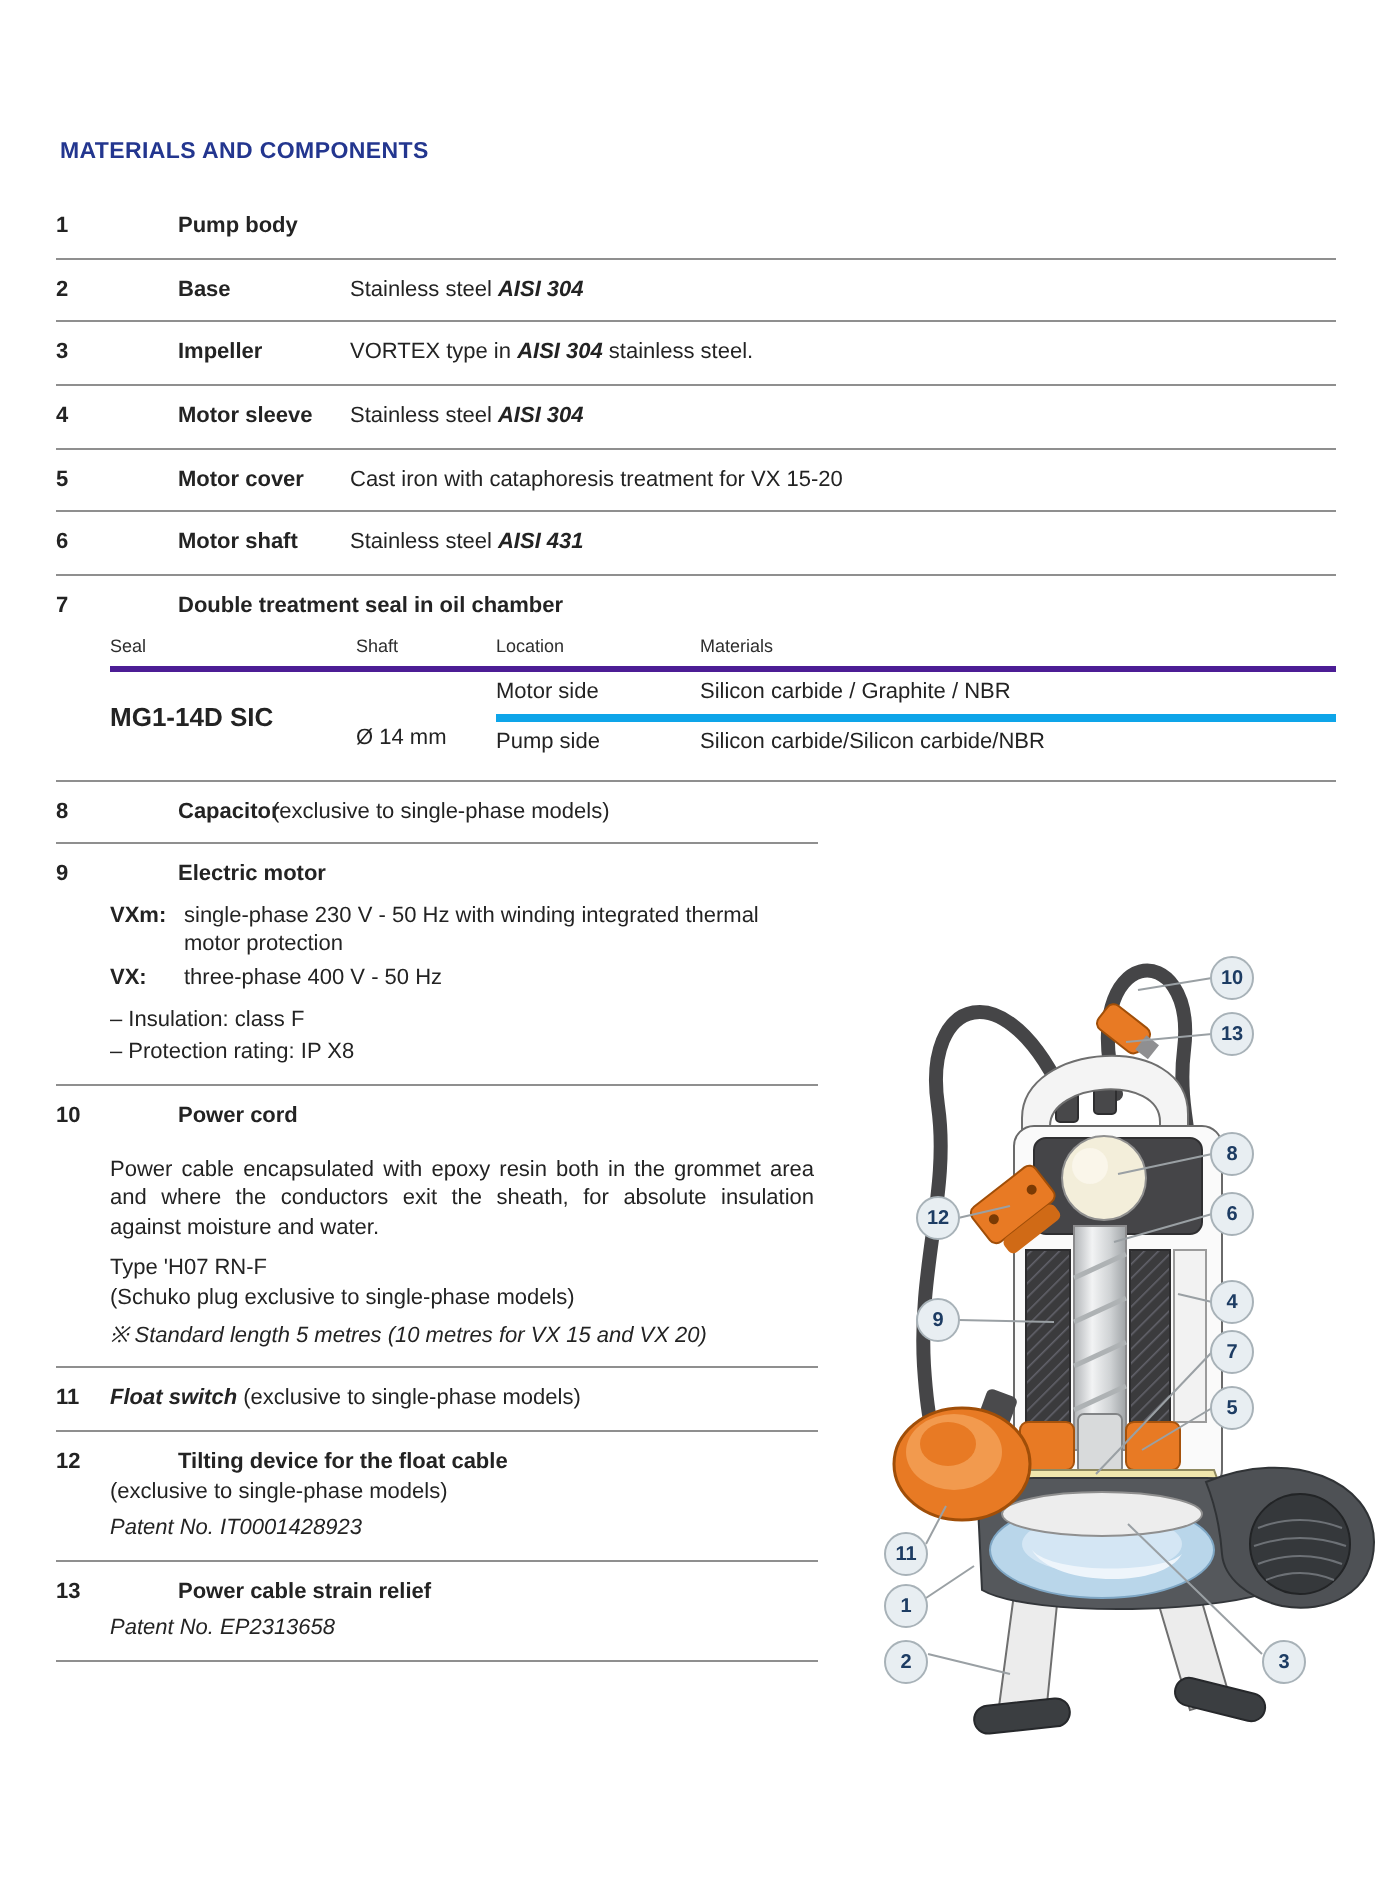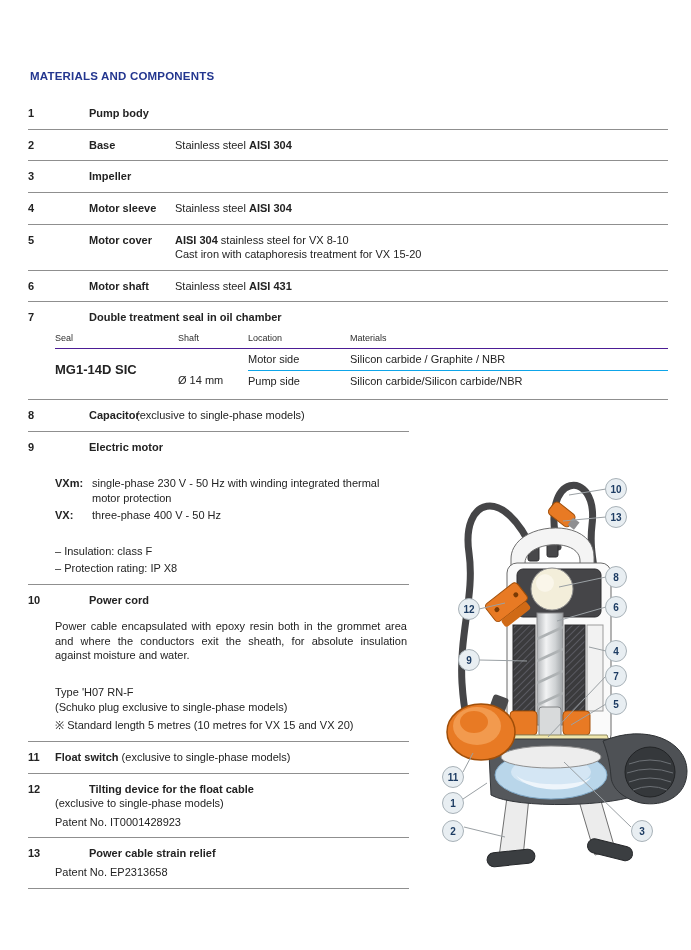--- a/index.html
+++ b/index.html
@@ -17,34 +17,34 @@
     display:grid; grid-template-columns:27px 120px 1fr;
     padding:8px 0 8px 0; border-bottom:1px solid #8f8f8f;
     font-size:11px; line-height:1.33; align-items:start;
   }
   .row.span2 { grid-template-columns:27px 1fr; }
   .row.narrow { width:381px; }
   .row.r8grid { grid-template-columns:27px 81px 1fr; width:381px; }
   .num { font-weight:bold; }
   .name { font-weight:bold; padding-right:6px;padding-left:34px; }
   .desc { }
-  .desc b { font-weight:bold; }
+  .desc b { font-weight:bold;font-style:italic; }
   .mt2 { margin-top:2px; }
-  .mt4 { margin-top:4px; }
-  .mt6 { margin-top:22px; }
+  .mt4 { margin-top:4px;font-style:italic; }
+  .mt6 { margin-top:6px; }
   
   .seal-grid {
     display:grid; grid-template-columns:123px 70px 102px 1fr;
     margin-top:7px; font-size:11px;
   }
-  .sg-h { font-size:9px; color:#2e2e2e; border-bottom:1px solid #4c1d95; padding:1px 0 3px 0; }
+  .sg-h { font-size:9px; color:#2e2e2e; border-bottom:3px solid #4c1d95; padding:1px 0 3px 0; }
   .sg-seal { grid-column:1; grid-row:2 / 4; align-self:center; font-weight:bold; font-size:13px; }
   .sg-shaft { grid-column:2; grid-row:2 / 4; align-self:center;margin-top:20px; }
   .sg-cell { padding:3px 0 3px 0; }
-  .sg-sep { border-top:1px solid #0ea5e9; }
+  .sg-sep { border-top:4px solid #0ea5e9; }
   
   .spec-line { display:flex; }
   .spec-label { width:37px; flex:none; font-weight:bold; }
   .spec-text { flex:1; max-width:318px; }
   
   .para { max-width:352px; text-align:justify; margin-top:12px; }
   
   .illus { position:absolute; left:431px; top:455px; width:260px; height:420px; }
   .illus svg { position:absolute; left:0; top:0; }
   .callout {
@@ -70,33 +70,33 @@
 
     <div class="row">
       <div class="num">2</div>
       <div class="name">Base</div>
       <div class="desc"><span>Stainless steel </span><b>AISI 304</b></div>
     </div>
 
     <div class="row">
       <div class="num">3</div>
       <div class="name">Impeller</div>
+      <div class="desc"><span>VORTEX type in </span><b>AISI 304</b><span> stainless steel.</span></div>
     </div>
 
     <div class="row">
       <div class="num">4</div>
       <div class="name">Motor sleeve</div>
       <div class="desc"><span>Stainless steel </span><b>AISI 304</b></div>
     </div>
 
     <div class="row">
       <div class="num">5</div>
       <div class="name">Motor cover</div>
       <div class="desc">
-        <div><b>AISI 304</b><span> stainless steel for VX 8-10</span></div>
         <div>Cast iron with cataphoresis treatment for VX 15-20</div>
       </div>
     </div>
 
     <div class="row">
       <div class="num">6</div>
       <div class="name">Motor shaft</div>
       <div class="desc"><span>Stainless steel </span><b>AISI 431</b></div>
     </div>
 

